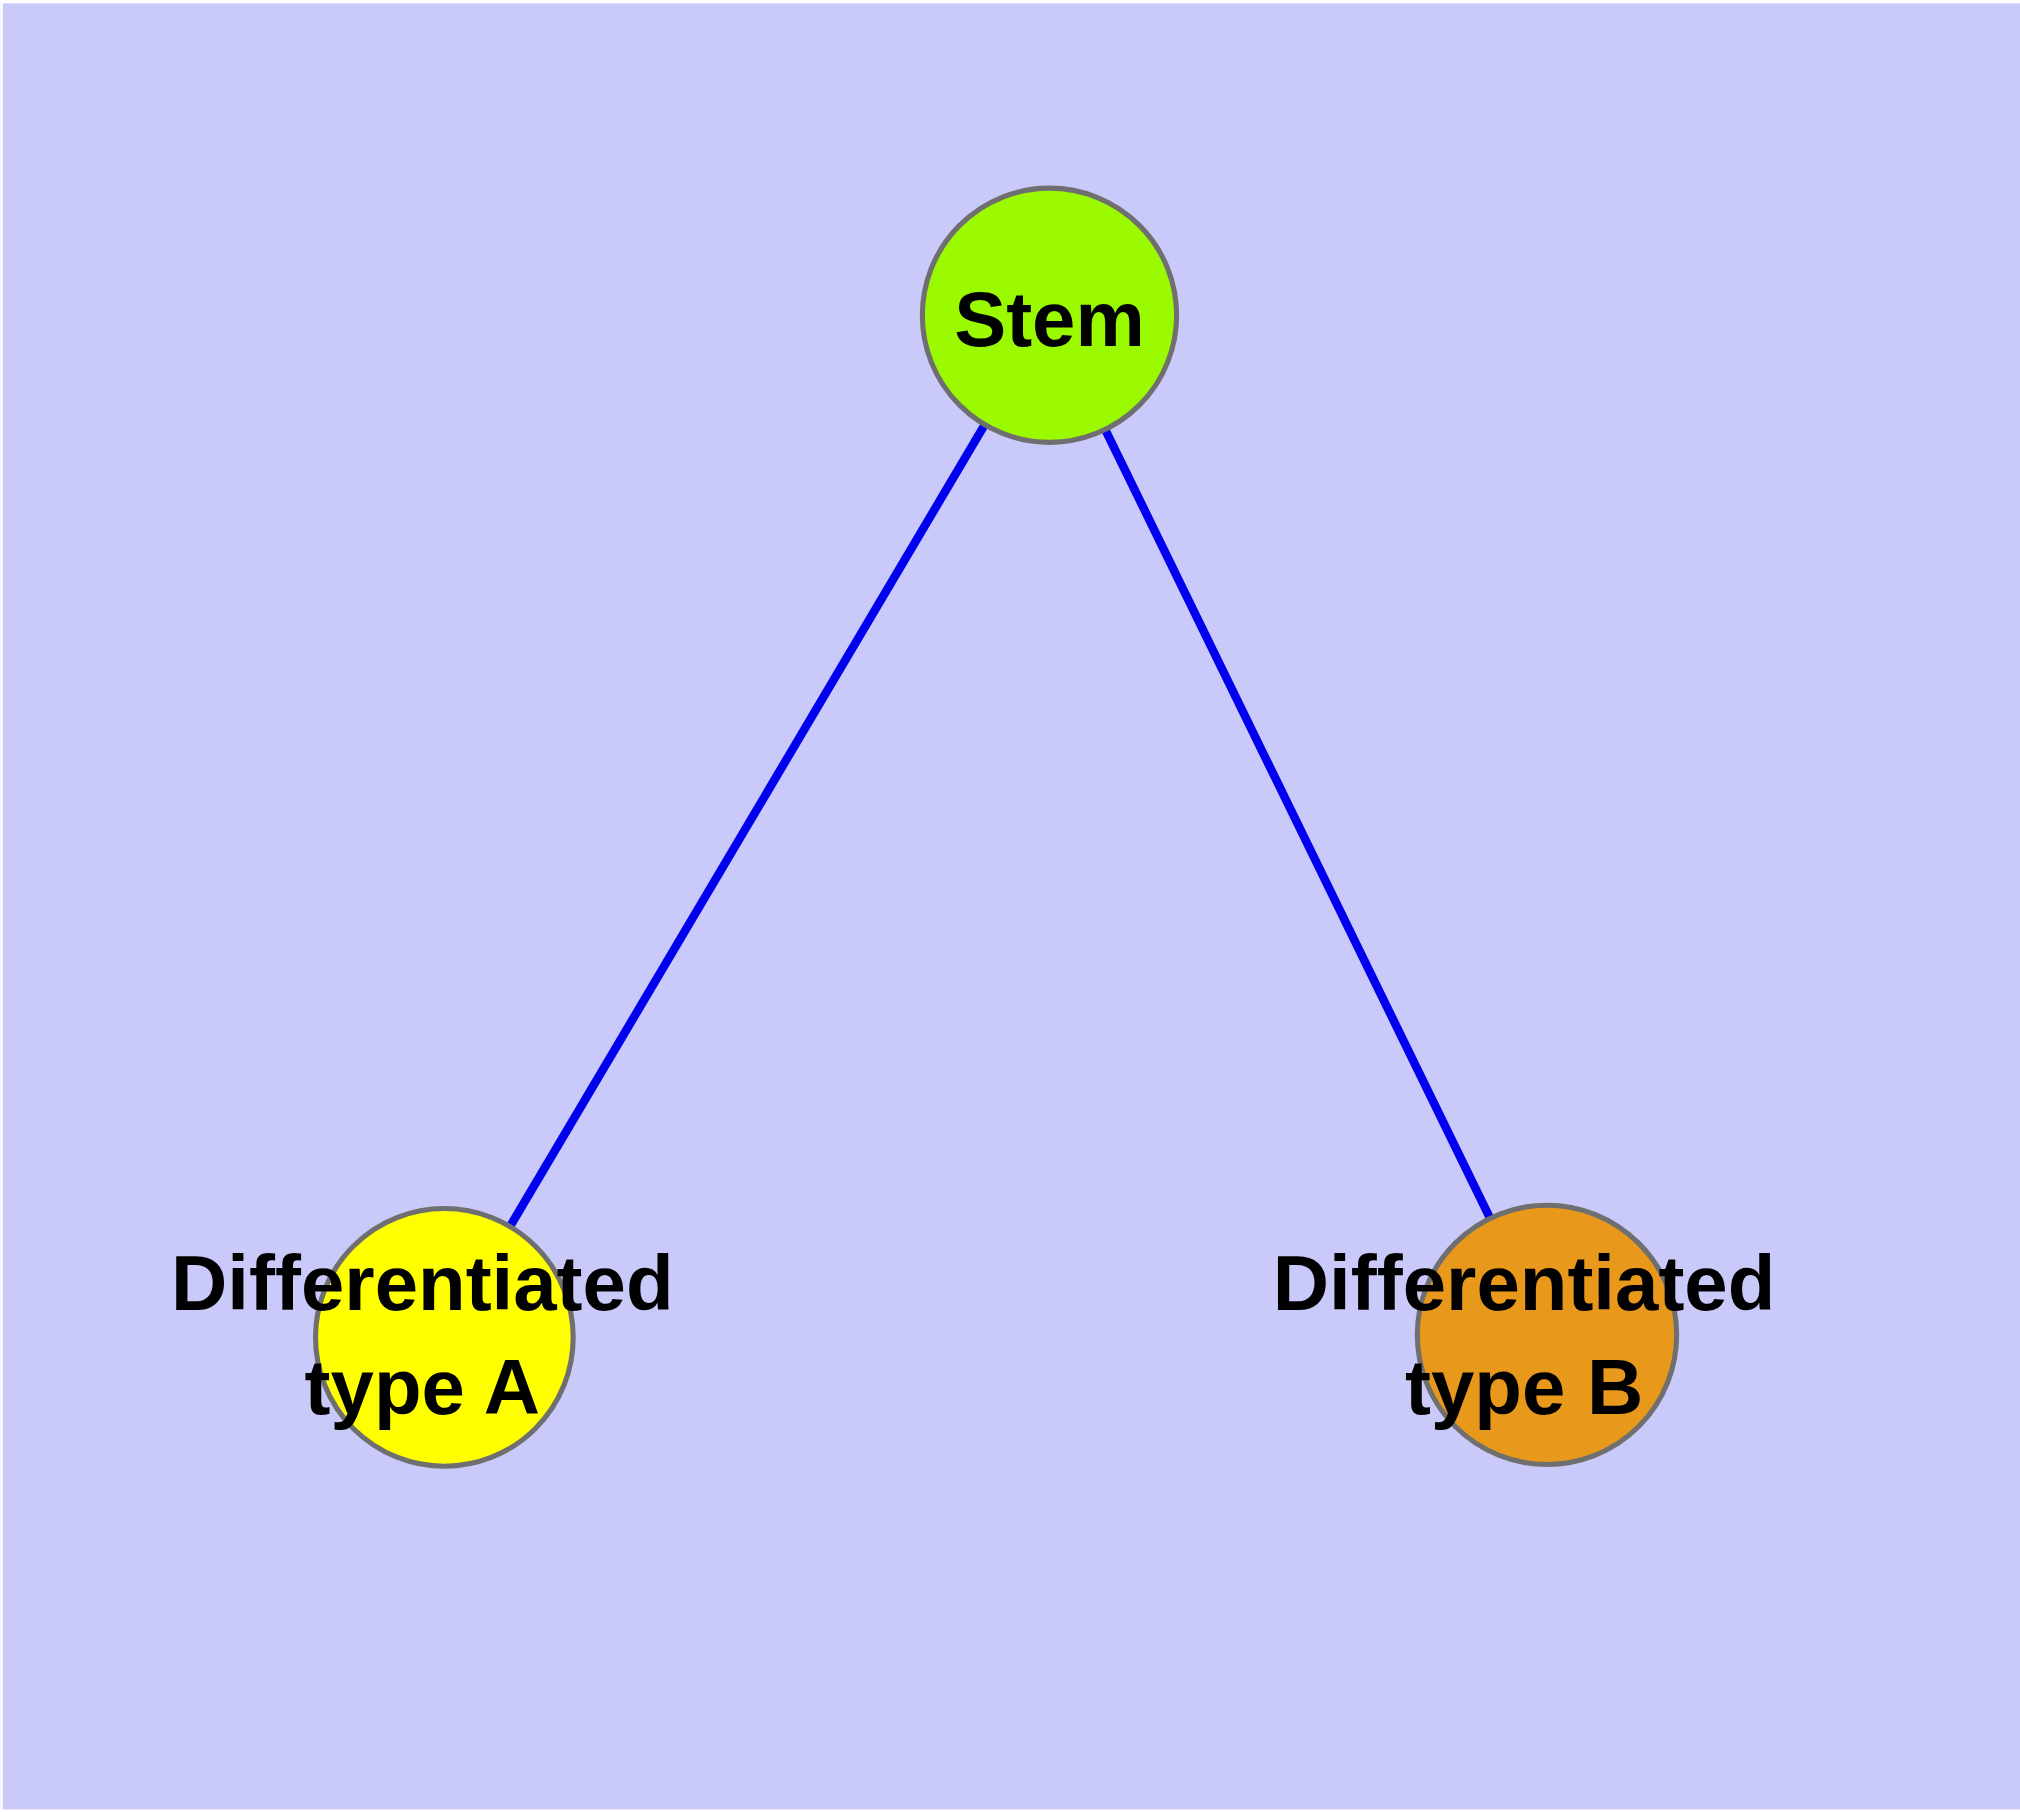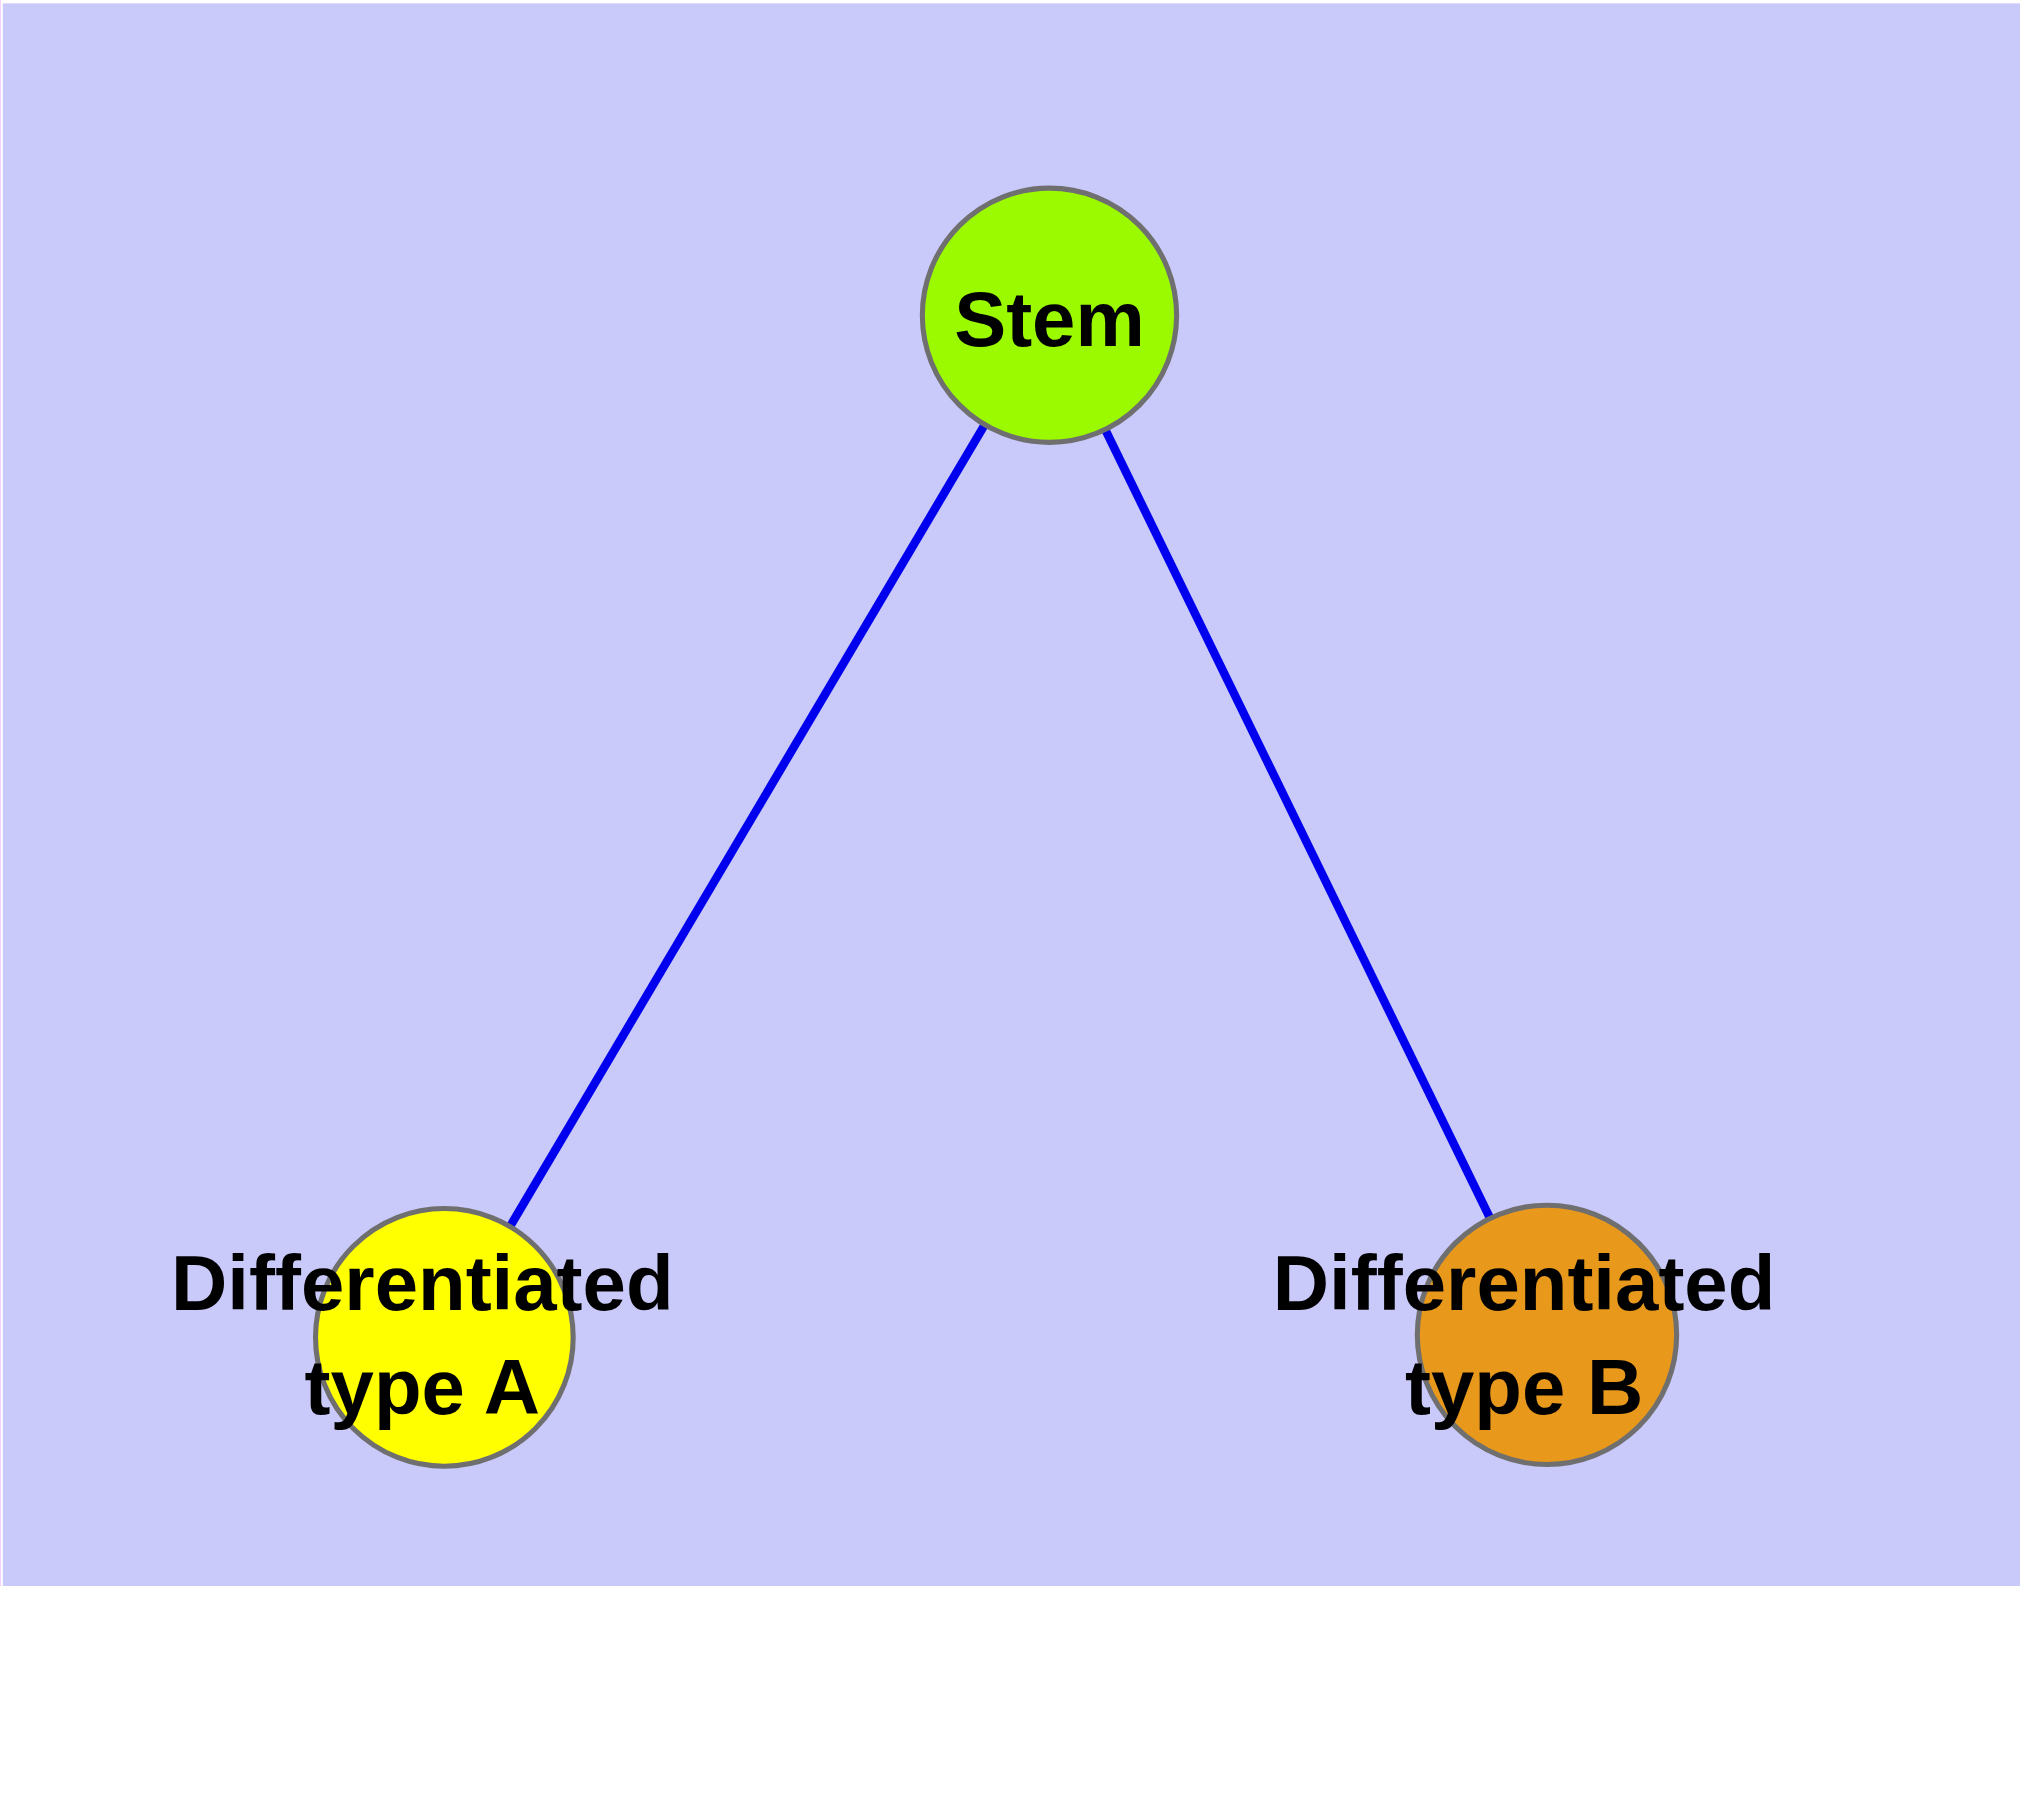--- a/index.html
+++ b/index.html
@@ -3,22 +3,22 @@
 <meta charset="utf-8">
 <style>
   html, body {
     margin: 0;
     padding: 0;
     background: #ffffff;
   }
   .stage {
     position: relative;
     width: 2021px;
-    height: 1586px;
-    background: #d946ef;
+    height: 1812px;
+    background: #e5e5e5;
     overflow: hidden;
   }
   svg.graph {
     display: block;
     width: 2021px;
     height: 1812px;
   }
   .node-circle {
     stroke-width: 6px;
   }

